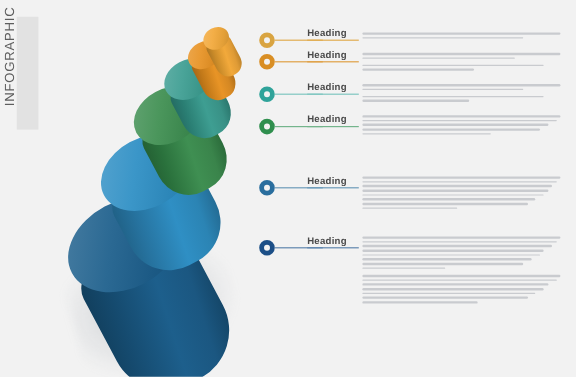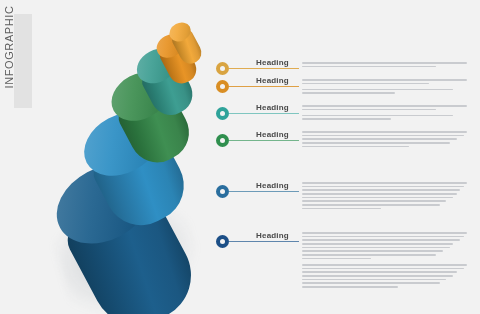--- a/index.html
+++ b/index.html
@@ -42,21 +42,21 @@
     left:6px;top:196px;width:138px;height:104px;
     background:radial-gradient(ellipse at 46% 52%, rgba(120,128,140,0.34) 0%, rgba(140,148,158,0.16) 44%, rgba(200,205,212,0.0) 74%);
     filter:blur(3px);
     transform:rotate(-16deg);
   }
   .seg{position:absolute;}
   .seg .barrel{position:absolute;border-radius:46% 46% 50% 50%/10% 10% 12% 12%;}
   .seg .cap{position:absolute;border-radius:50%;}
 
   
-  #rows{position:absolute;left:216px;top:0;width:264px;height:279px;margin-top:35px;}
+  #rows{position:absolute;left:216px;top:0;width:264px;height:279px;}
   .row{position:absolute;left:0;}
   .marker{
     position:absolute;left:0;top:0;
     width:13px;height:13px;border-radius:50%;
     box-sizing:border-box;
     display:flex;align-items:center;justify-content:center;
   }
   .marker .hole{
     width:5px;height:5px;border-radius:50%;
     background:#f2f2f2;

